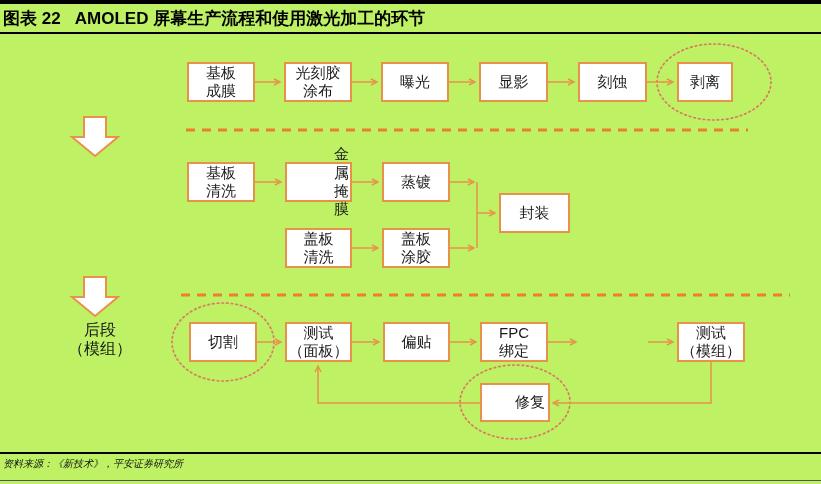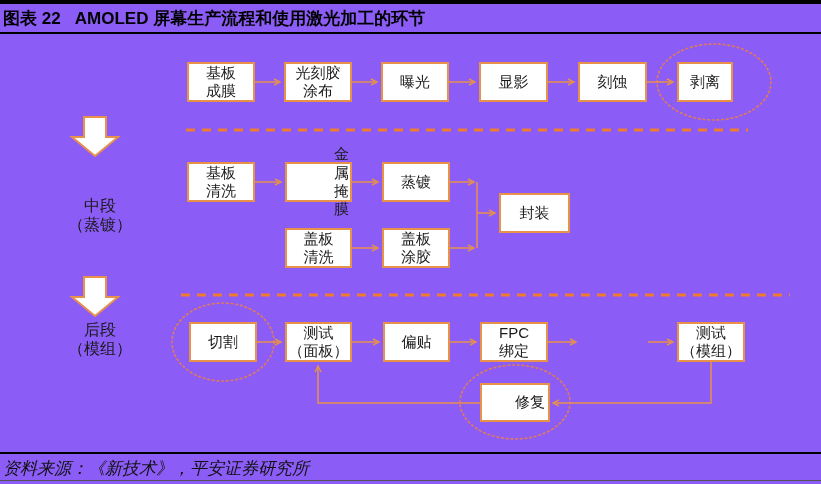--- a/index.html
+++ b/index.html
@@ -1,27 +1,27 @@
 <!DOCTYPE html>
 <html><head>
 <meta charset="utf-8">
 <style>
   html,body{margin:0;padding:0;background:#fff;}
-  .canvas{position:relative;width:821px;height:484px;background:#8b5cf6;overflow:hidden;
+  .canvas{position:relative;width:821px;height:484px;background:#bef264;overflow:hidden;
           font-family:"Liberation Sans",sans-serif;color:#1a1a1a;}
   .top-bar{position:absolute;left:0;top:0;width:821px;height:4px;background:#000;}
   .title{position:absolute;left:3px;top:7px;font-size:17px;font-weight:bold;white-space:pre;color:#000;}
   .title-rule{position:absolute;left:0;top:32px;width:821px;height:2px;background:#000;}
   .conn-svg{position:absolute;left:0;top:0;z-index:0;}
   .fbox{position:absolute;z-index:1;box-sizing:border-box;background:#fff;border:2px solid #E8914B;
         display:flex;flex-direction:column;align-items:center;justify-content:center;
         font-size:15px;line-height:1.22;text-align:center;color:#1a1a1a;}
   .slabel{position:absolute;z-index:1;width:110px;text-align:center;font-size:16px;line-height:1.2;color:#1a1a1a;}
   .src-rule-top{position:absolute;left:0;top:452px;width:821px;height:2px;background:#000;}
-  .source{position:absolute;left:3px;top:457px;font-size:17px;font-style:italic;
+  .source{position:absolute;left:3px;top:457px;font-size:10px;font-style:italic;
           font-family:"Liberation Serif",serif;color:#111;}
   .src-rule-bottom{position:absolute;left:0;top:480px;width:821px;height:1px;background:#555;}
 </style>
 </head>
 <body>
 
 <div class="canvas">
 
   <div class="top-bar"></div>
   <div class="title">图表 22   AMOLED 屏幕生产流程和使用激光加工的环节</div>
@@ -61,24 +61,20 @@
     <line x1="257" y1="342" x2="281" y2="342" stroke="#E8914B" stroke-width="1.5" marker-end="url(#ah)"></line>
     <line x1="352" y1="342" x2="379" y2="342" stroke="#E8914B" stroke-width="1.5" marker-end="url(#ah)"></line>
     <line x1="450" y1="342" x2="476" y2="342" stroke="#E8914B" stroke-width="1.5" marker-end="url(#ah)"></line>
     <line x1="548" y1="342" x2="576" y2="342" stroke="#E8914B" stroke-width="1.5" marker-end="url(#ah)"></line>
     <line x1="648" y1="342" x2="673" y2="342" stroke="#E8914B" stroke-width="1.5" marker-end="url(#ah)"></line>
 
     <path d="M711,362 L711,403 L553,403" fill="none" stroke="#E8914B" stroke-width="1.5" marker-end="url(#ah)"></path>
     <path d="M480,403 L318,403 L318,366" fill="none" stroke="#E8914B" stroke-width="1.5" marker-end="url(#ah)"></path>
   </svg>
 
-  <div class="slabel" style="left:45px;top:196px;">
-    <div>中段</div>
-    <div>（蒸镀）</div>
-  </div>
   <div class="slabel" style="left:45px;top:320px;">
     <div>后段</div>
     <div>（模组）</div>
   </div>
 
   <div class="fbox" style="left:187px;top:62px;width:68px;height:40px;">
     <span>基板</span>
     <span>成膜</span>
   </div>
   <div class="fbox" style="left:284px;top:62px;width:68px;height:40px;">

